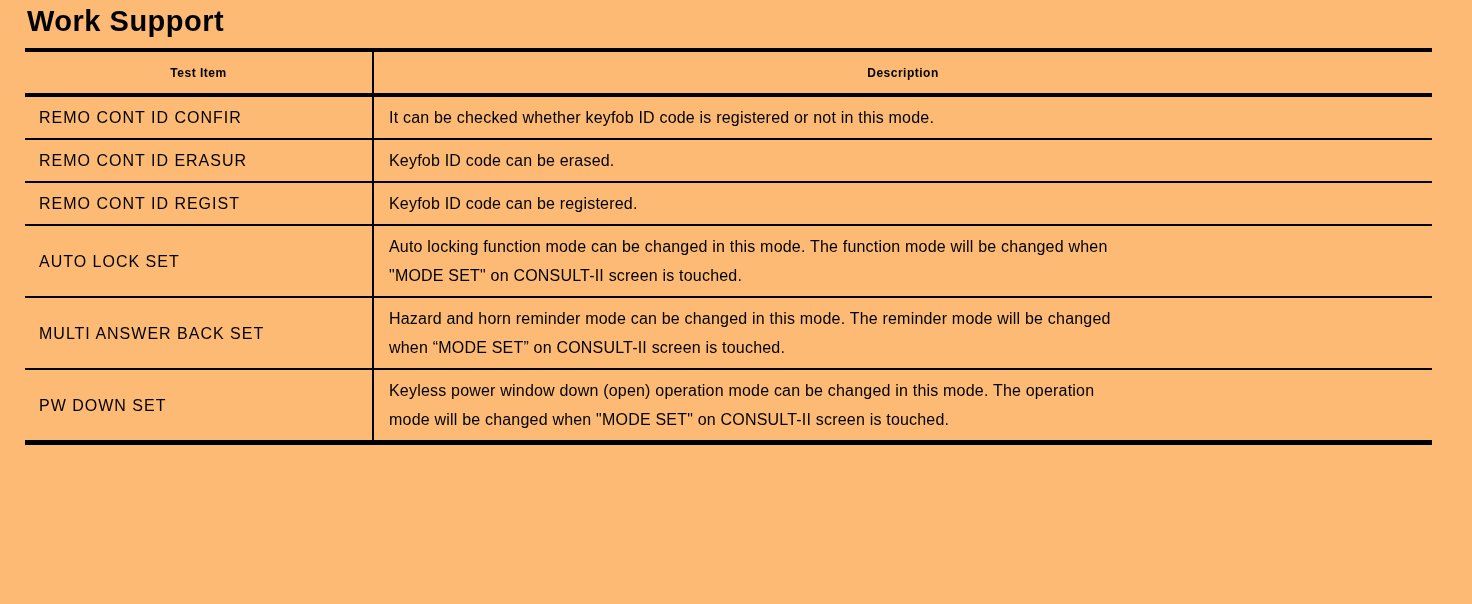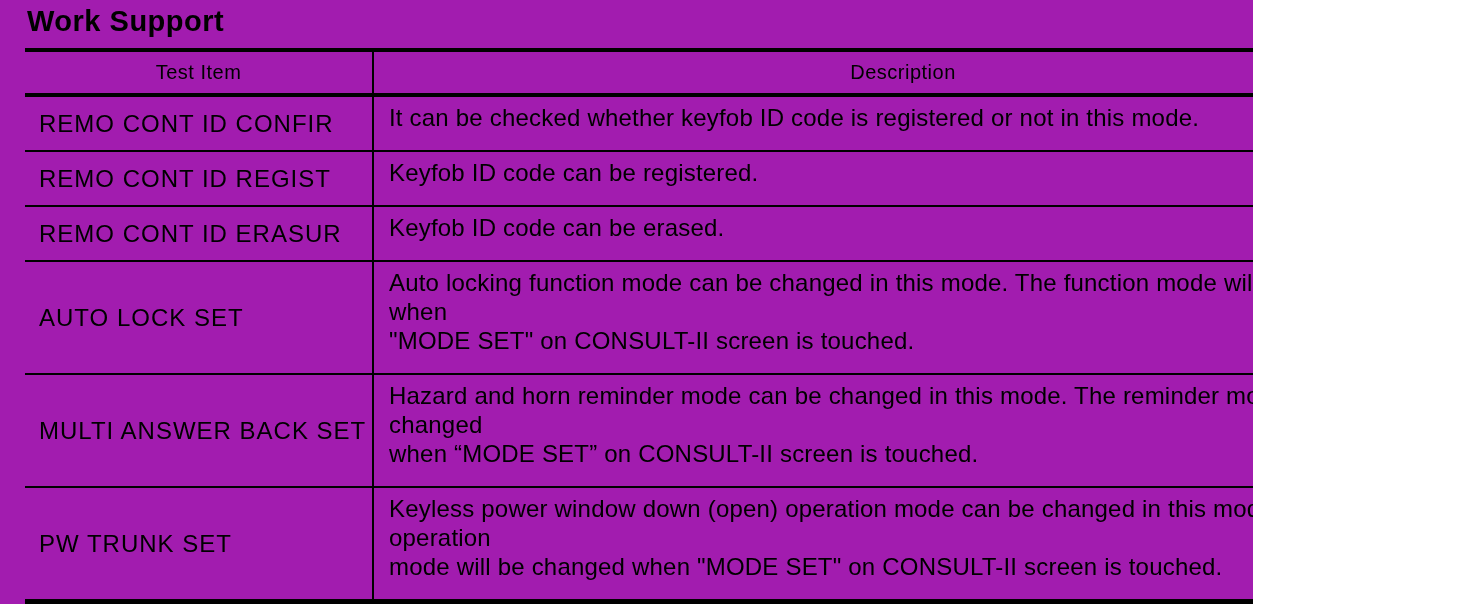--- a/index.html
+++ b/index.html
@@ -5,23 +5,23 @@
   html, body {
     margin: 0;
     padding: 0;
     background: #ffffff;
     color: #000000;
     font-family: "Liberation Sans", sans-serif;
     -webkit-font-smoothing: none;
   }
   .page {
     position: relative;
-    width: 1253px;
+    width: 1472px;
     height: 604px;
-    background: #a21caf;
+    background: #fdba74;
     overflow: hidden;
   }
   .page-title {
     margin: 0;
     position: absolute;
     left: 27px;
     top: 5px;
     font-size: 29px;
     font-weight: bold;
     letter-spacing: 0.5px;
@@ -32,45 +32,45 @@
     left: 25px;
     top: 48px;
     width: 1407px;
     border-collapse: collapse;
     table-layout: fixed;
     border-top: 4px solid #000000;
     border-bottom: 5px solid #000000;
   }
   col.test-item-col { width: 348px; }
   table.doc-table thead th {
-    font-size: 20px;
-    font-weight: normal;
+    font-size: 12px;
+    font-weight: bold;
     letter-spacing: 0.5px;
     text-align: center;
     height: 41px;
     padding: 0;
     border-bottom: 4px solid #000000;
   }
   table.doc-table th:first-child,
   table.doc-table td:first-child {
     border-right: 2px solid #000000;
   }
   table.doc-table tbody td {
     border-bottom: 2px solid #000000;
-    font-size: 24px;
+    font-size: 16px;
     line-height: 29px;
     vertical-align: middle;
   }
   td.item-cell {
     padding: 6px 6px 6px 14px;
     letter-spacing: 1px;
     white-space: nowrap;
   }
   td.desc-cell {
-    padding: 6px 12px 18px 15px;
+    padding: 6px 12px 6px 15px;
     letter-spacing: 0.2px;
     white-space: pre-line;
   }
 </style>
 </head>
 <body>
 
 <div class="page">
 
   <h1 class="page-title">Work Support</h1>
@@ -85,38 +85,38 @@
         <th>Test Item</th>
         <th>Description</th>
       </tr>
     </thead>
     <tbody>
       <tr>
         <td class="item-cell">REMO CONT ID CONFIR</td>
         <td class="desc-cell">It can be checked whether keyfob ID code is registered or not in this mode.</td>
       </tr>
       <tr>
+        <td class="item-cell">REMO CONT ID ERASUR</td>
+        <td class="desc-cell">Keyfob ID code can be erased.</td>
+      </tr>
+      <tr>
         <td class="item-cell">REMO CONT ID REGIST</td>
         <td class="desc-cell">Keyfob ID code can be registered.</td>
-      </tr>
-      <tr>
-        <td class="item-cell">REMO CONT ID ERASUR</td>
-        <td class="desc-cell">Keyfob ID code can be erased.</td>
       </tr>
       <tr>
         <td class="item-cell">AUTO LOCK SET</td>
         <td class="desc-cell">Auto locking function mode can be changed in this mode. The function mode will be changed when
 "MODE SET" on CONSULT-II screen is touched.</td>
       </tr>
       <tr>
         <td class="item-cell">MULTI ANSWER BACK SET</td>
         <td class="desc-cell">Hazard and horn reminder mode can be changed in this mode. The reminder mode will be changed
 when “MODE SET” on CONSULT-II screen is touched.</td>
       </tr>
       <tr>
-        <td class="item-cell">PW TRUNK SET</td>
+        <td class="item-cell">PW DOWN SET</td>
         <td class="desc-cell">Keyless power window down (open) operation mode can be changed in this mode. The operation
 mode will be changed when "MODE SET" on CONSULT-II screen is touched.</td>
       </tr>
     </tbody>
   </table>
 
 </div>
 
 </body></html>

